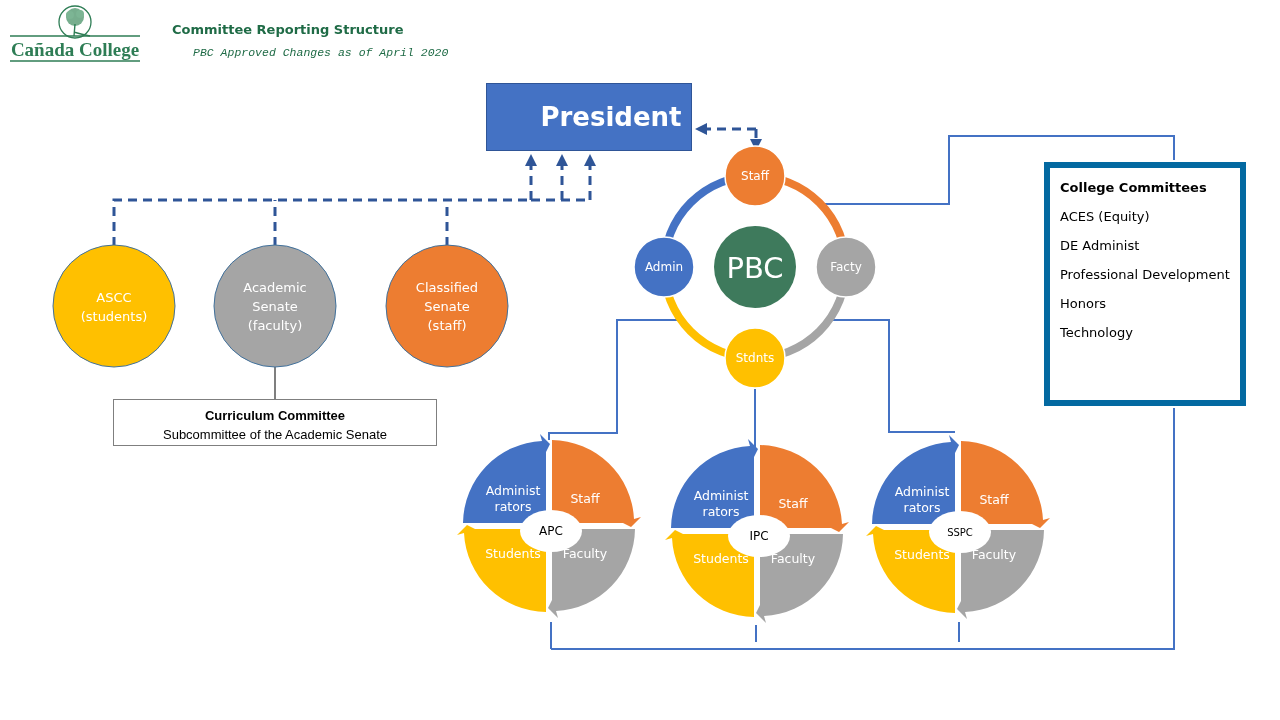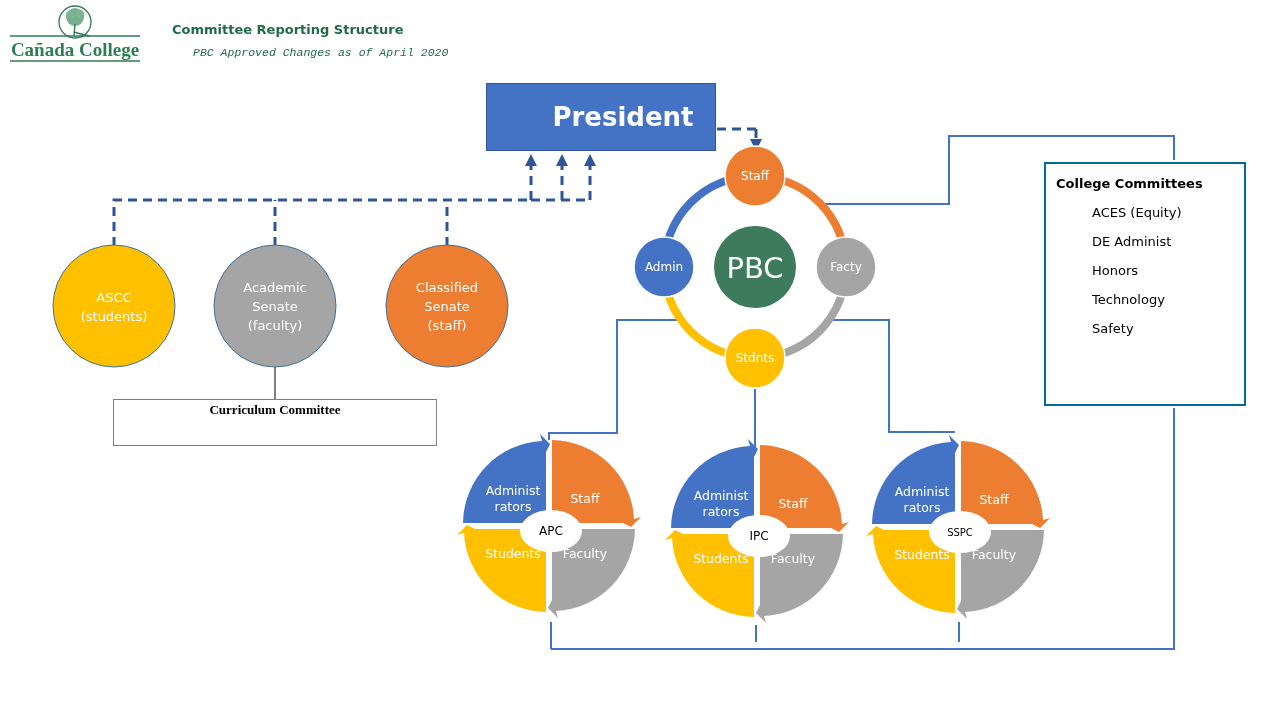--- a/index.html
+++ b/index.html
@@ -4,33 +4,33 @@
 <style>
   html, body { margin: 0; padding: 0; background: #ffffff; }
   body { width: 1280px; height: 720px; position: relative; overflow: hidden;
          font-family: "Liberation Sans", "DejaVu Sans", sans-serif; }
   #stage { position: absolute; left: 0; top: 0; }
   .abs { position: absolute; }
   .title { left: 172px; top: 22px; font-size: 13px; font-weight: bold; color: #1f6b46;
            font-family: "DejaVu Sans", sans-serif; letter-spacing: 0px; }
   .subtitle { left: 193px; top: 46px; font-size: 11.5px; font-style: italic; color: #1f6b46;
               font-family: Liberation Mono, monospace; }
-  .president { left: 486px; top: 83px; width: 230px; height: 68px; background: #4472c4;
+  .president { left: 486px; top: 83px; width: 206px; height: 68px; background: #4472c4;
                border: 1px solid #2f5597; box-sizing: border-box; color: #fff; display: flex;
                align-items: center; justify-content: center; font-size: 26px; font-weight: bold;
                font-family: "DejaVu Sans", sans-serif; padding-left: 44px; }
   .curr-box { left: 113px; top: 399px; width: 324px; height: 47px; border: 1px solid #7f7f7f;
               box-sizing: border-box; background: #fff; text-align: center; font-size: 13px;
-              font-family: Liberation Serif, serif; color: #000; padding-top: 0; line-height: 19px; }
+              font-family: Liberation Sans, sans-serif; color: #000; padding-top: 6px; line-height: 19px; }
   .curr-box .b { font-weight: bold; }
-  .cc-box { left: 1044px; top: 162px; width: 202px; height: 244px; border: 2px solid #0369a1;
+  .cc-box { left: 1044px; top: 162px; width: 202px; height: 244px; border: 6px solid #0369a1;
             box-sizing: border-box; background: #fff; padding: 12px 0 0 10px;
             font-family: "DejaVu Sans", sans-serif; font-size: 13px; color: #000; }
   .cc-box .hd { font-weight: bold; height: 29px; }
-  .cc-box .it { height: 29px; margin-left: 36px; }
+  .cc-box .it { height: 29px; }
 </style>
 </head>
 <body>
 
 <div class="abs" style="left:8px;top:2px;width:134px;height:62px;font-weight:bold;">
   <svg width="134" height="62" viewBox="0 0 134 62">
     <circle cx="67" cy="20" r="16" fill="none" stroke="#2e7d55" stroke-width="1.3"></circle>
     <circle cx="67" cy="15" r="9" fill="#5fa07a" opacity="0.85"></circle>
     <circle cx="62" cy="13" r="4" fill="#7cb594"></circle>
     <circle cx="72" cy="12" r="4" fill="#7cb594"></circle>
@@ -163,22 +163,23 @@
         <ellipse cx="960" cy="532" rx="31" ry="21" fill="#ffffff"></ellipse>
         <text x="960" y="536" font-size="10" fill="#000000" text-anchor="middle" font-family="DejaVu Sans, Liberation Sans, sans-serif" font-weight="normal">SSPC</text>
       </g>
     </g>
 </svg>
 
 <div class="abs president">President</div>
 
 <div class="abs curr-box">
   <div class="b">Curriculum Committee</div>
+  <div>Subcommittee of the Academic Senate</div>
 </div>
 
 <div class="abs cc-box">
   <div class="hd">College Committees</div>
   <div class="it">ACES (Equity)</div>
   <div class="it">DE Administ</div>
+  <div class="it">Professional Development</div>
   <div class="it">Honors</div>
   <div class="it">Technology</div>
-  <div class="it">Safety</div>
 </div>
 
 </body></html>

